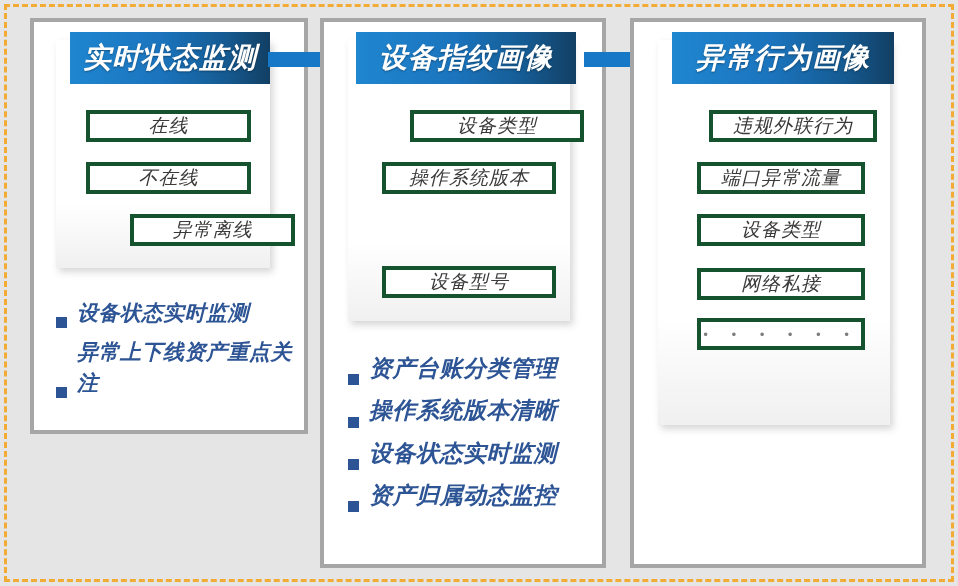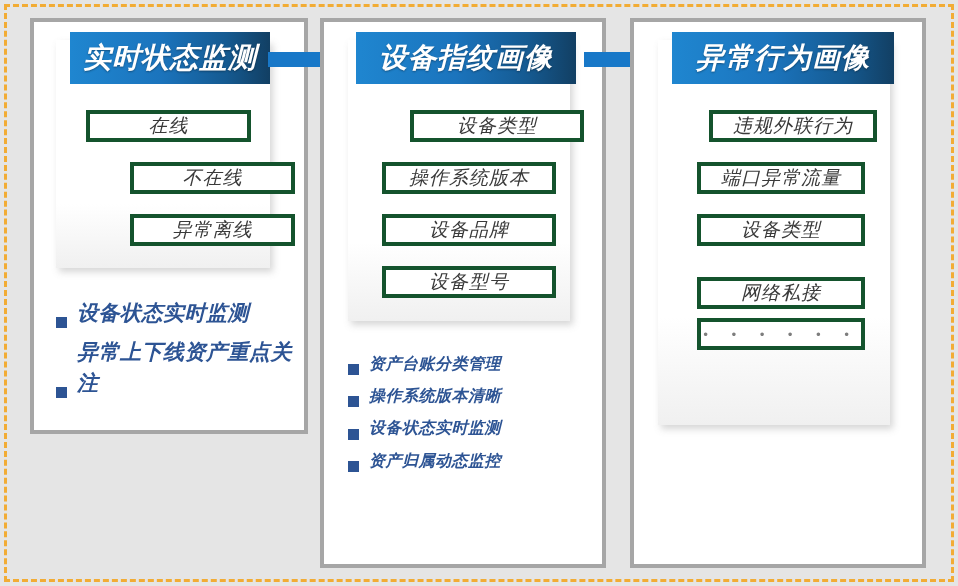--- a/index.html
+++ b/index.html
@@ -132,37 +132,37 @@
     background: #2d5494;
     flex: 0 0 11px;
     margin-top: 8px;
     margin-right: 10px;
   }
   .bullet-text {
     line-height: 1.45;
     letter-spacing: 0.5px;
   }
   #bullets-1 { left: 56px;  top: 298px; width: 240px; font-size: 21px; }
-  #bullets-2 { left: 348px; top: 352px; width: 250px; font-size: 16px; }
+  #bullets-2 { left: 348px; top: 352px; width: 250px; font-size: 23px; }
   #bullets-3 { left: 668px; top: 452px; width: 250px; font-size: 21px; }
 </style>
 </head>
 <body>
 
 <div id="canvas">
 
   <div id="dashed-frame"></div>
 
   <div class="panel" id="panel-1"></div>
   <div class="inner-card" id="card-1"></div>
 
   <div class="col-header" id="header-1">实时状态监测</div>
 
   <div class="item-box" style="left:86px; top:110px; width:165px; height:32px;">在线</div>
-  <div class="item-box" style="left:86px; top:162px; width:165px; height:32px;margin-left:44px;">不在线</div>
+  <div class="item-box" style="left:86px; top:162px; width:165px; height:32px;">不在线</div>
   <div class="item-box" style="left:86px; top:214px; width:165px; height:32px;margin-left:44px;">异常离线</div>
 
   <div class="bullet-list" id="bullets-1">
     <div class="bullet-row">
       <span class="bullet-sq"></span>
       <span class="bullet-text">设备状态实时监测</span>
     </div>
     <div class="bullet-row">
       <span class="bullet-sq"></span>
       <span class="bullet-text">异常上下线资产重点关注</span>
@@ -174,21 +174,20 @@
     <div class="head"></div>
   </div>
 
   <div class="panel" id="panel-2"></div>
   <div class="inner-card" id="card-2"></div>
 
   <div class="col-header" id="header-2">设备指纹画像</div>
 
   <div class="item-box" style="left:382px; top:110px; width:174px; height:32px;margin-left:28px;">设备类型</div>
   <div class="item-box" style="left:382px; top:162px; width:174px; height:32px;">操作系统版本</div>
-  <div class="item-box" style="left:382px; top:214px; width:174px; height:32px;">设备品牌</div>
   <div class="item-box" style="left:382px; top:266px; width:174px; height:32px;">设备型号</div>
 
   <div class="bullet-list" id="bullets-2">
     <div class="bullet-row">
       <span class="bullet-sq"></span>
       <span class="bullet-text">资产台账分类管理</span>
     </div>
     <div class="bullet-row">
       <span class="bullet-sq"></span>
       <span class="bullet-text">操作系统版本清晰</span>
@@ -209,17 +208,17 @@
   </div>
 
   <div class="panel" id="panel-3"></div>
   <div class="inner-card" id="card-3"></div>
 
   <div class="col-header" id="header-3">异常行为画像</div>
 
   <div class="item-box" style="left:697px; top:110px; width:168px; height:32px;margin-left:12px;">违规外联行为</div>
   <div class="item-box" style="left:697px; top:162px; width:168px; height:32px;">端口异常流量</div>
   <div class="item-box" style="left:697px; top:214px; width:168px; height:32px;">设备类型</div>
-  <div class="item-box" style="left:697px; top:277px; width:168px; height:32px;">网络私接</div>
+  <div class="item-box" style="left:697px; top:268px; width:168px; height:32px;">网络私接</div>
   <div class="item-box dots-box" style="left:697px; top:318px; width:168px; height:32px;">• • • • • •</div>
 
 
 </div>
 
 </body></html>

